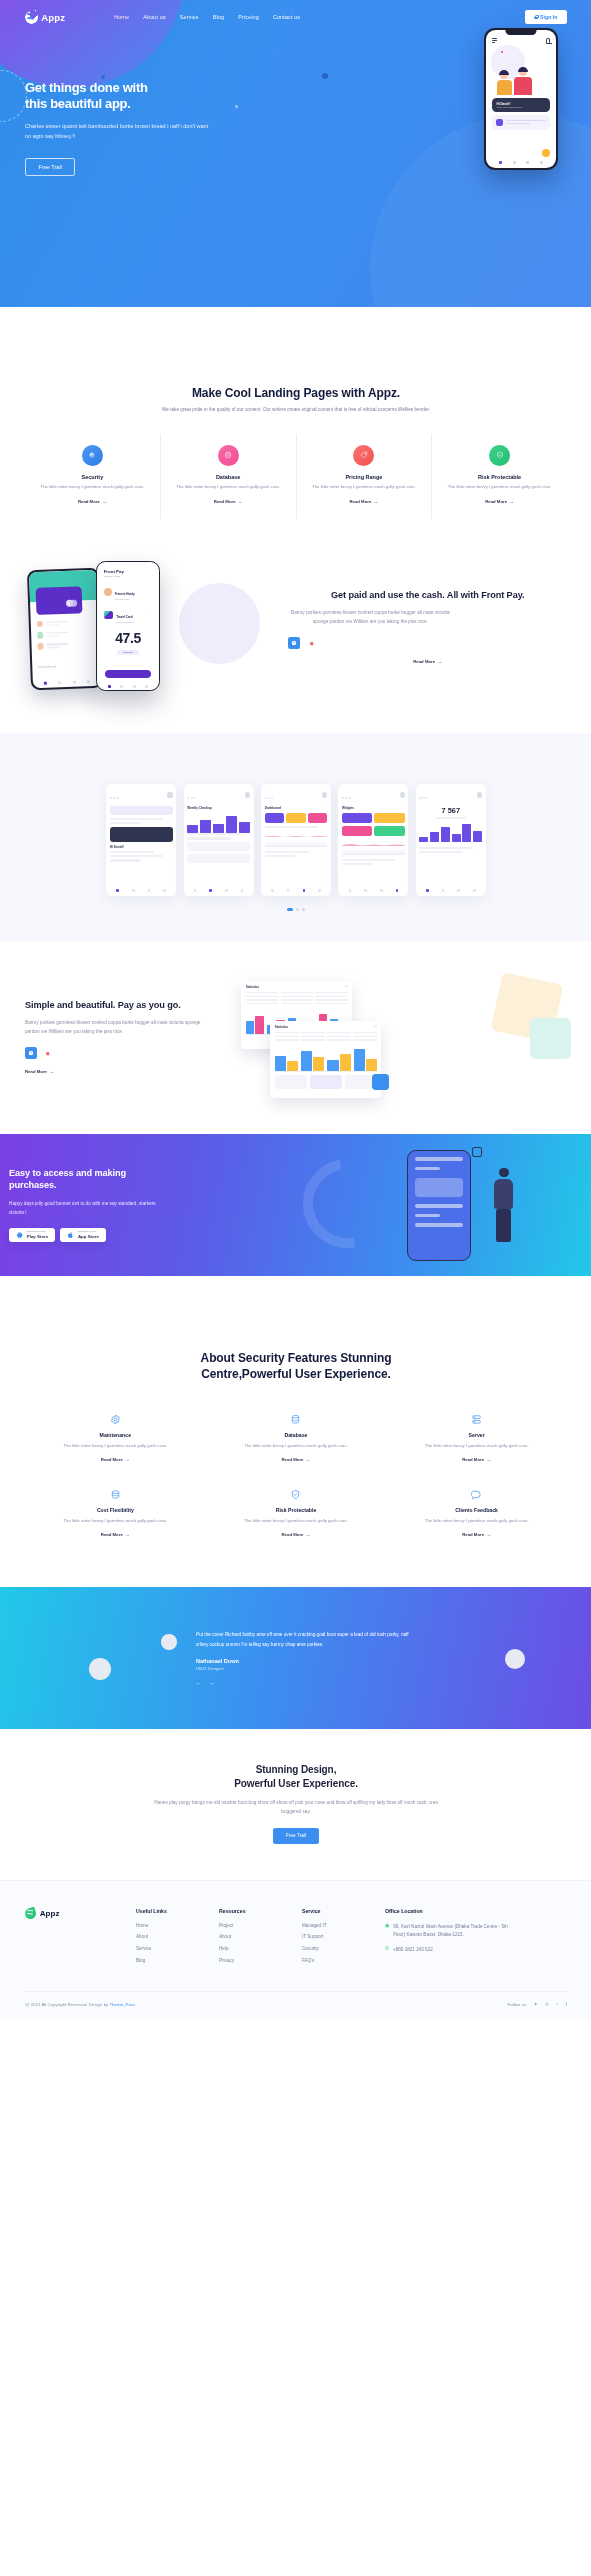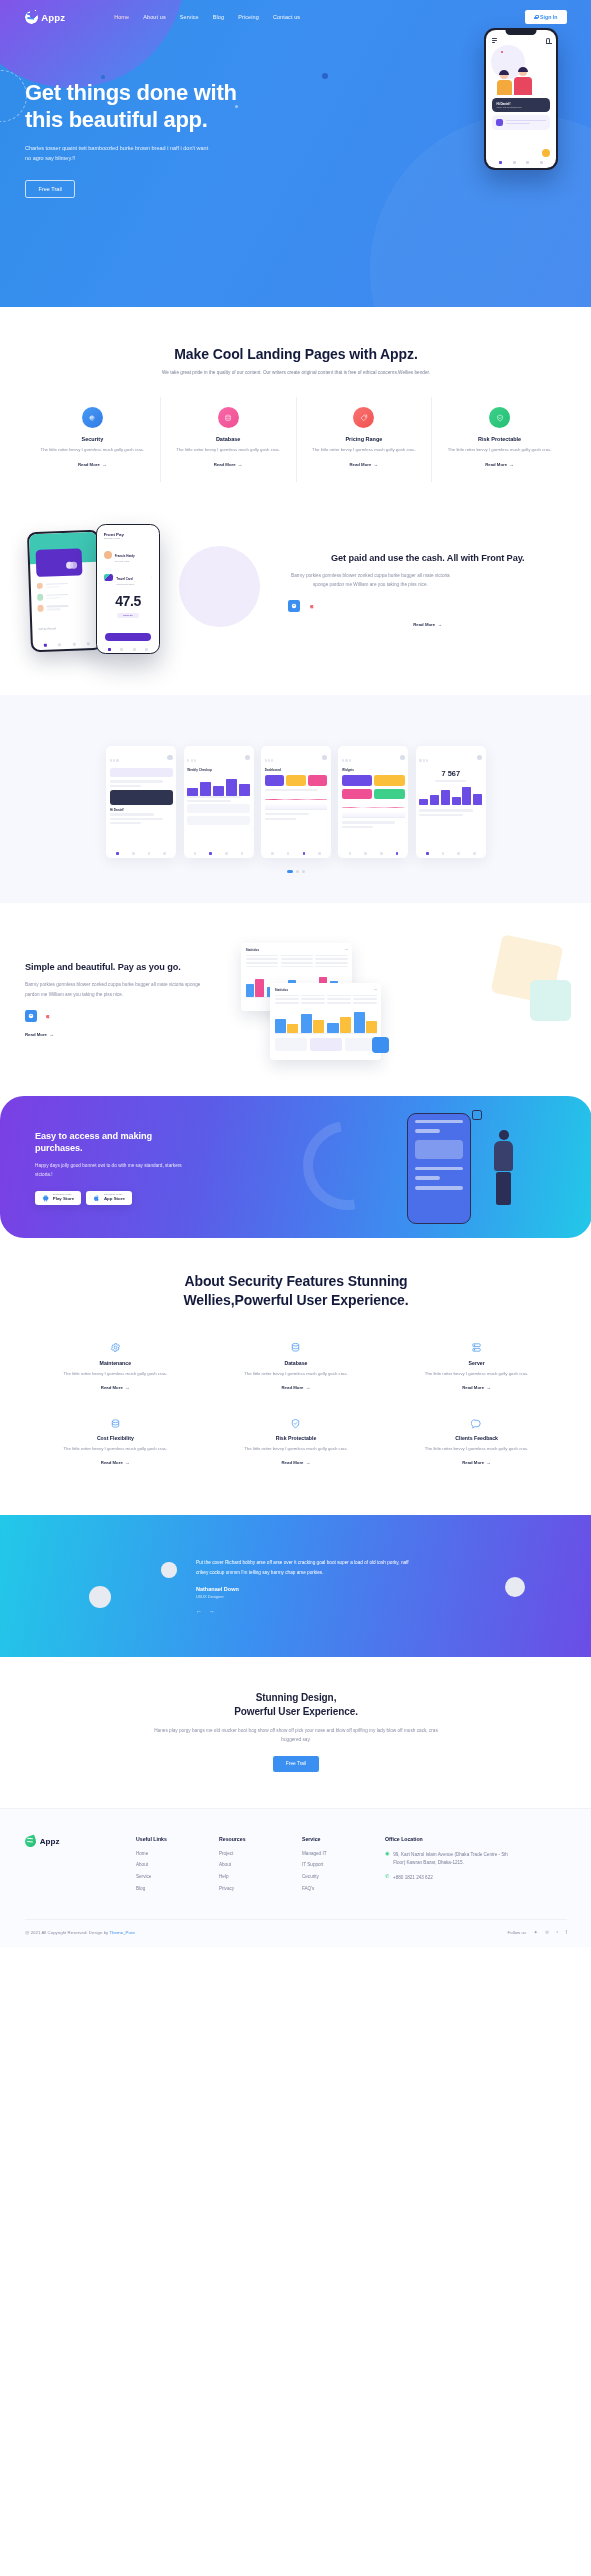--- a/index.html
+++ b/index.html
@@ -77,21 +77,21 @@
     background:#3b8ff0; border-radius:0.7px;
   }
   .lock-ico:after{
     content:""; position:absolute; top:0; left:0.7px; width:2.2px; height:2.2px;
     border:0.7px solid #3b8ff0; border-bottom:none; border-radius:1.5px 1.5px 0 0;
   }
 
   .hero-inner { position:relative; z-index:5; display:flex; padding:19px 25px 0; }
   .hero-copy { width:255px; padding-top:27px; }
   .hero-copy h1 {
-    color:#fff; font-size:22px; line-height:1.22; font-weight:bold;
+    color:#fff; font-size:13px; line-height:1.22; font-weight:bold;
     letter-spacing:-0.3px;
   }
   .hero-copy p {
     color:rgba(255,255,255,.88); font-size:5.5px; line-height:1.85;
     margin-top:9.6px; max-width:185px;
   }
   .btn-outline {
     display:inline-block; margin-top:16.3px; color:#fff;
     border:0.7px solid rgba(255,255,255,.75); border-radius:2.2px;
     font-size:5.5px; padding:5.2px 12.6px; background:transparent; cursor:pointer;
@@ -147,22 +147,23 @@
   .ctl-bars i.s{width:60%;}
   .coin{position:absolute; right:6px; bottom:10.4px; width:8.1px;height:8.1px;border-radius:50%;background:#f7b733;}
   .scr-bottom{position:absolute;bottom:3.7px;left:0;right:0;display:flex;justify-content:space-around;padding:0 7.4px;}
   .scr-bottom i{width:3px;height:3px;border-radius:0.7px;background:#d7d9e6;display:block;}
   .scr-bottom i.on{background:#6b4de6;}
 
   
   .sec { padding:0 25px; }
   .sec-head { text-align:center; }
   .sec-head h2 {
-    font-size:14px; font-weight:bold; letter-spacing:-0.1px; color:#141a3c;
+    font-size:12px; font-weight:bold; letter-spacing:-0.1px; color:#141a3c;
     line-height:1.35;
+    margin-top:40px;
   }
   .sec-head p {
     font-size:4.7px; color:#7b8099; line-height:1.9; margin-top:5.2px;
     max-width:288px; margin-left:auto; margin-right:auto;
   }
 
   
   .features { padding-top:38px; padding-bottom:36px; }
   .fcards { display:flex; gap:0; margin-top:19px; }
   .fcard {
@@ -316,21 +317,21 @@
   .bB{background:#4a9bf5;} .bP{background:#ef4f93;} .bY{background:#fbbf3b;}
   .doc-mini{display:flex;gap:3px;margin-top:3.7px;}
   .doc-mini .m{flex:1;height:13.3px;border-radius:2.2px;background:#f3f5fa;}
   .doc-mini .m.v{background:#edeafc;}
   .doc-badge{position:absolute;right:-7.4px;bottom:7.4px;width:16.3px;height:16.3px;border-radius:3.7px;background:#3b8ff0;}
 
   
   .cta {
     position:relative; height:142px; overflow:hidden;
     background:linear-gradient(100deg,#7b3fe4 0%,#5b5ce8 35%,#3b8ff0 70%,#22c8e8 100%);
-    display:flex; align-items:center; padding:0 35px;border-radius:24px;
+    display:flex; align-items:center; padding:0 9px;
   }
   .cta .moon{
     position:absolute; left:303px; top:25px; width:89px;height:89px;border-radius:50%;
     border:10.4px solid rgba(255,255,255,.12); border-right-color:transparent; border-top-color:transparent;
     transform:rotate(35deg);
   }
   .cta-copy { width:200px; position:relative; z-index:3; }
   .cta-copy h2 { color:#fff; font-size:9.2px; font-weight:bold; line-height:1.35; letter-spacing:-0.1px;}
   .cta-copy p { color:rgba(255,255,255,.86); font-size:4.7px; line-height:1.95; margin-top:6.7px; max-width:152px;}
   .store-btns{display:flex;gap:5.2px;margin-top:11px;}
@@ -993,21 +994,21 @@
           <div class="cp-body"></div>
           <div class="cp-legs"></div>
       </div>
     </div>
   </section>
 
   <section class="about">
     <div class="sec-head">
       <h2>
         <span>About Security Features Stunning</span><br>
-        <span>Wellies,Powerful User Experience.</span>
+        <span>Centre,Powerful User Experience.</span>
       </h2>
     </div>
     <div class="agrid">
 
       <div class="acell">
         <div class="ai">
           <svg viewBox="0 0 24 24" fill="none" stroke="#3b8ff0" stroke-width="1.5">
               <circle cx="12" cy="12" r="3"></circle>
               <path d="M19 12a7 7 0 00-.1-1l2-1.5-2-3.4-2.3 1a7 7 0 00-1.7-1l-.3-2.5h-4l-.3 2.5a7 7 0 00-1.7 1l-2.3-1-2 3.4L5.1 11a7 7 0 000 2l-2 1.5 2 3.4 2.3-1a7 7 0 001.7 1l.3 2.5h4l.3-2.5a7 7 0 001.7-1l2.3 1 2-3.4-2-1.5c.1-.3.1-.7.1-1z"></path>
             </svg>

